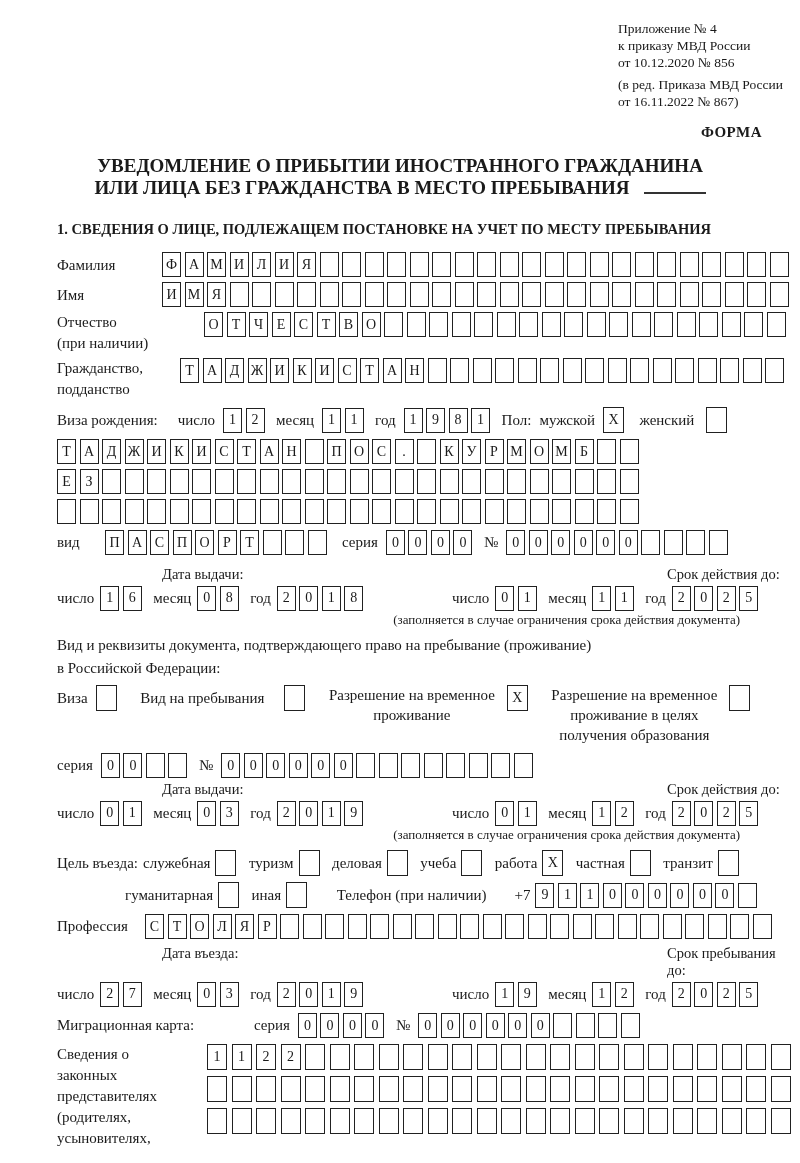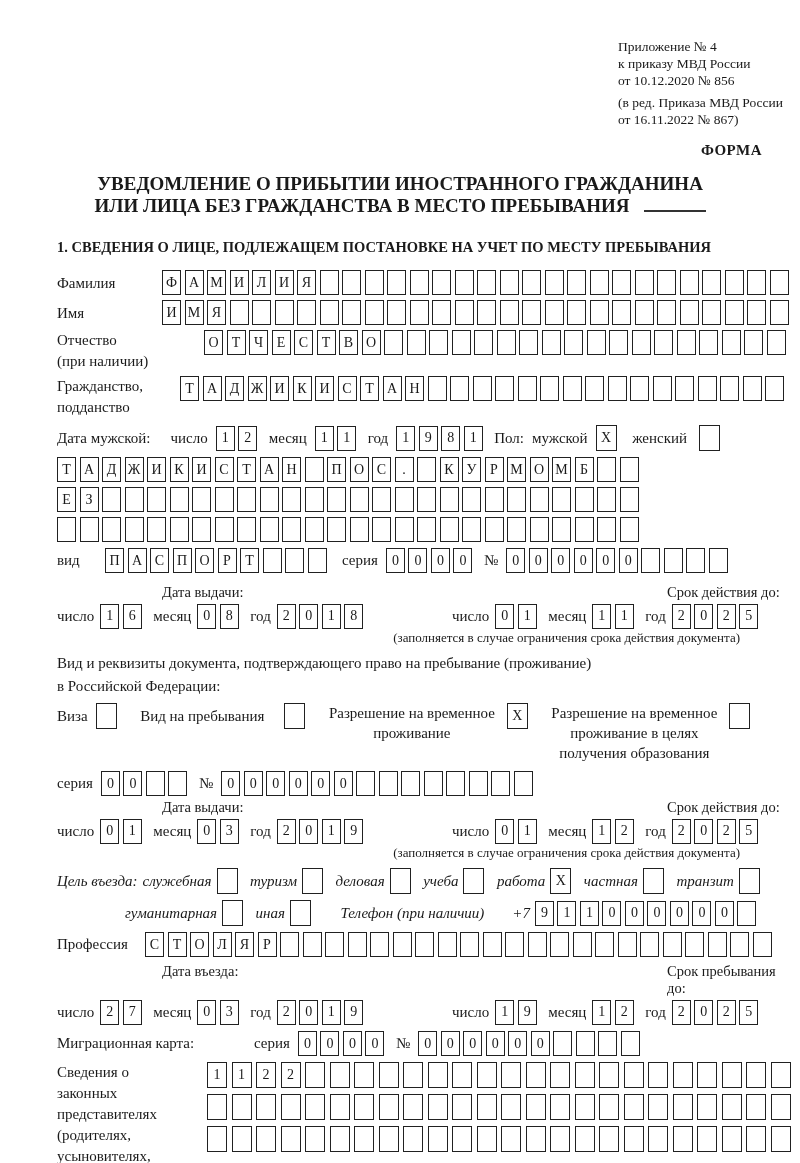--- a/index.html
+++ b/index.html
@@ -1,19 +1,19 @@
 <!DOCTYPE html>
 <html><head>
 <meta charset="utf-8">
 <style>
   html,body{margin:0;padding:0;background:#e8e8e8;}
   .page{
     width:800px;height:1163px;background:#fff;color:#1a1a1a;
     font-family:"Liberation Serif","DejaVu Serif",serif;font-size:15px;
-    box-sizing:border-box;padding-top:38px;overflow:hidden;position:relative;
+    box-sizing:border-box;padding-top:20px;overflow:hidden;position:relative;
   }
   .annex{margin-left:618px;font-size:13.5px;line-height:17px;}
   .annex-ed{margin-left:618px;font-size:13.5px;line-height:17px;margin-top:5px;}
   .forma{text-align:right;padding-right:38px;font-weight:bold;font-size:15px;margin-top:14px;letter-spacing:.5px;}
   .title{ text-align:center;font-weight:bold;font-size:19px;line-height:22px;margin-top:14px;}
   .title-underline{display:inline-block;width:62px;border-bottom:2px solid #333;height:14px;margin-left:14px;}
   .sec1{padding-left:57px;font-weight:bold;font-size:14.5px;margin-top:22px;}
   .content{padding:14px 5px 0 57px;}
   .frow{display:flex;align-items:flex-start;margin-bottom:4px;}
   .lbl{line-height:26px;flex:none;}
@@ -36,21 +36,21 @@
   .dhdr-r{padding-left:110px;}
   .dgroup{display:flex;align-items:center;}
   .dgroup .dl{margin-right:6px;line-height:26px;}
   .dgroup .cells{margin-right:8px;}
   .note{font-size:13px;text-align:right;padding-right:55px;margin:1px 0 7px 0;}
   .plain{line-height:21px;margin-bottom:2px;}
   .visa-row{display:flex;align-items:flex-start;margin:6px 0 8px 0;}
   .opt-col{text-align:center;line-height:20px;}
   .ck{margin-top:0;}
   .purpose-row{display:flex;align-items:center;margin-bottom:6px;flex-wrap:nowrap;}
-  .purpose-row .plbl{margin-right:5px;white-space:nowrap;font-style:italic;}
+  .purpose-row .plbl{margin-right:5px;white-space:nowrap;}
   .purpose-row .cells{margin-right:9px;}
   .reps{display:flex;align-items:flex-start;margin-top:2px;}
   .reps-rows .cells{margin-bottom:6px;display:flex;}
 </style>
 </head>
 <body>
 
 <div class="page">
 
   <div class="annex">
@@ -207,21 +207,21 @@
           <span class="cell"></span>
           <span class="cell"></span>
           <span class="cell"></span>
           <span class="cell"></span>
           <span class="cell"></span>
           <span class="cell"></span>
         </span>
     </div>
 
     <div class="frow" style="align-items:center;margin-bottom:6px">
-      <span>Дата мужской:</span>
+      <span>Виза рождения:</span>
       <span class="gap20"></span>
       <span>число</span>
         <span class="gap8"></span>
       <span class="cells">
           <span class="cell">1</span>
           <span class="cell">2</span>
         </span>
         <span class="gap8"></span>
       <span>месяц</span>
         <span class="gap8"></span>

